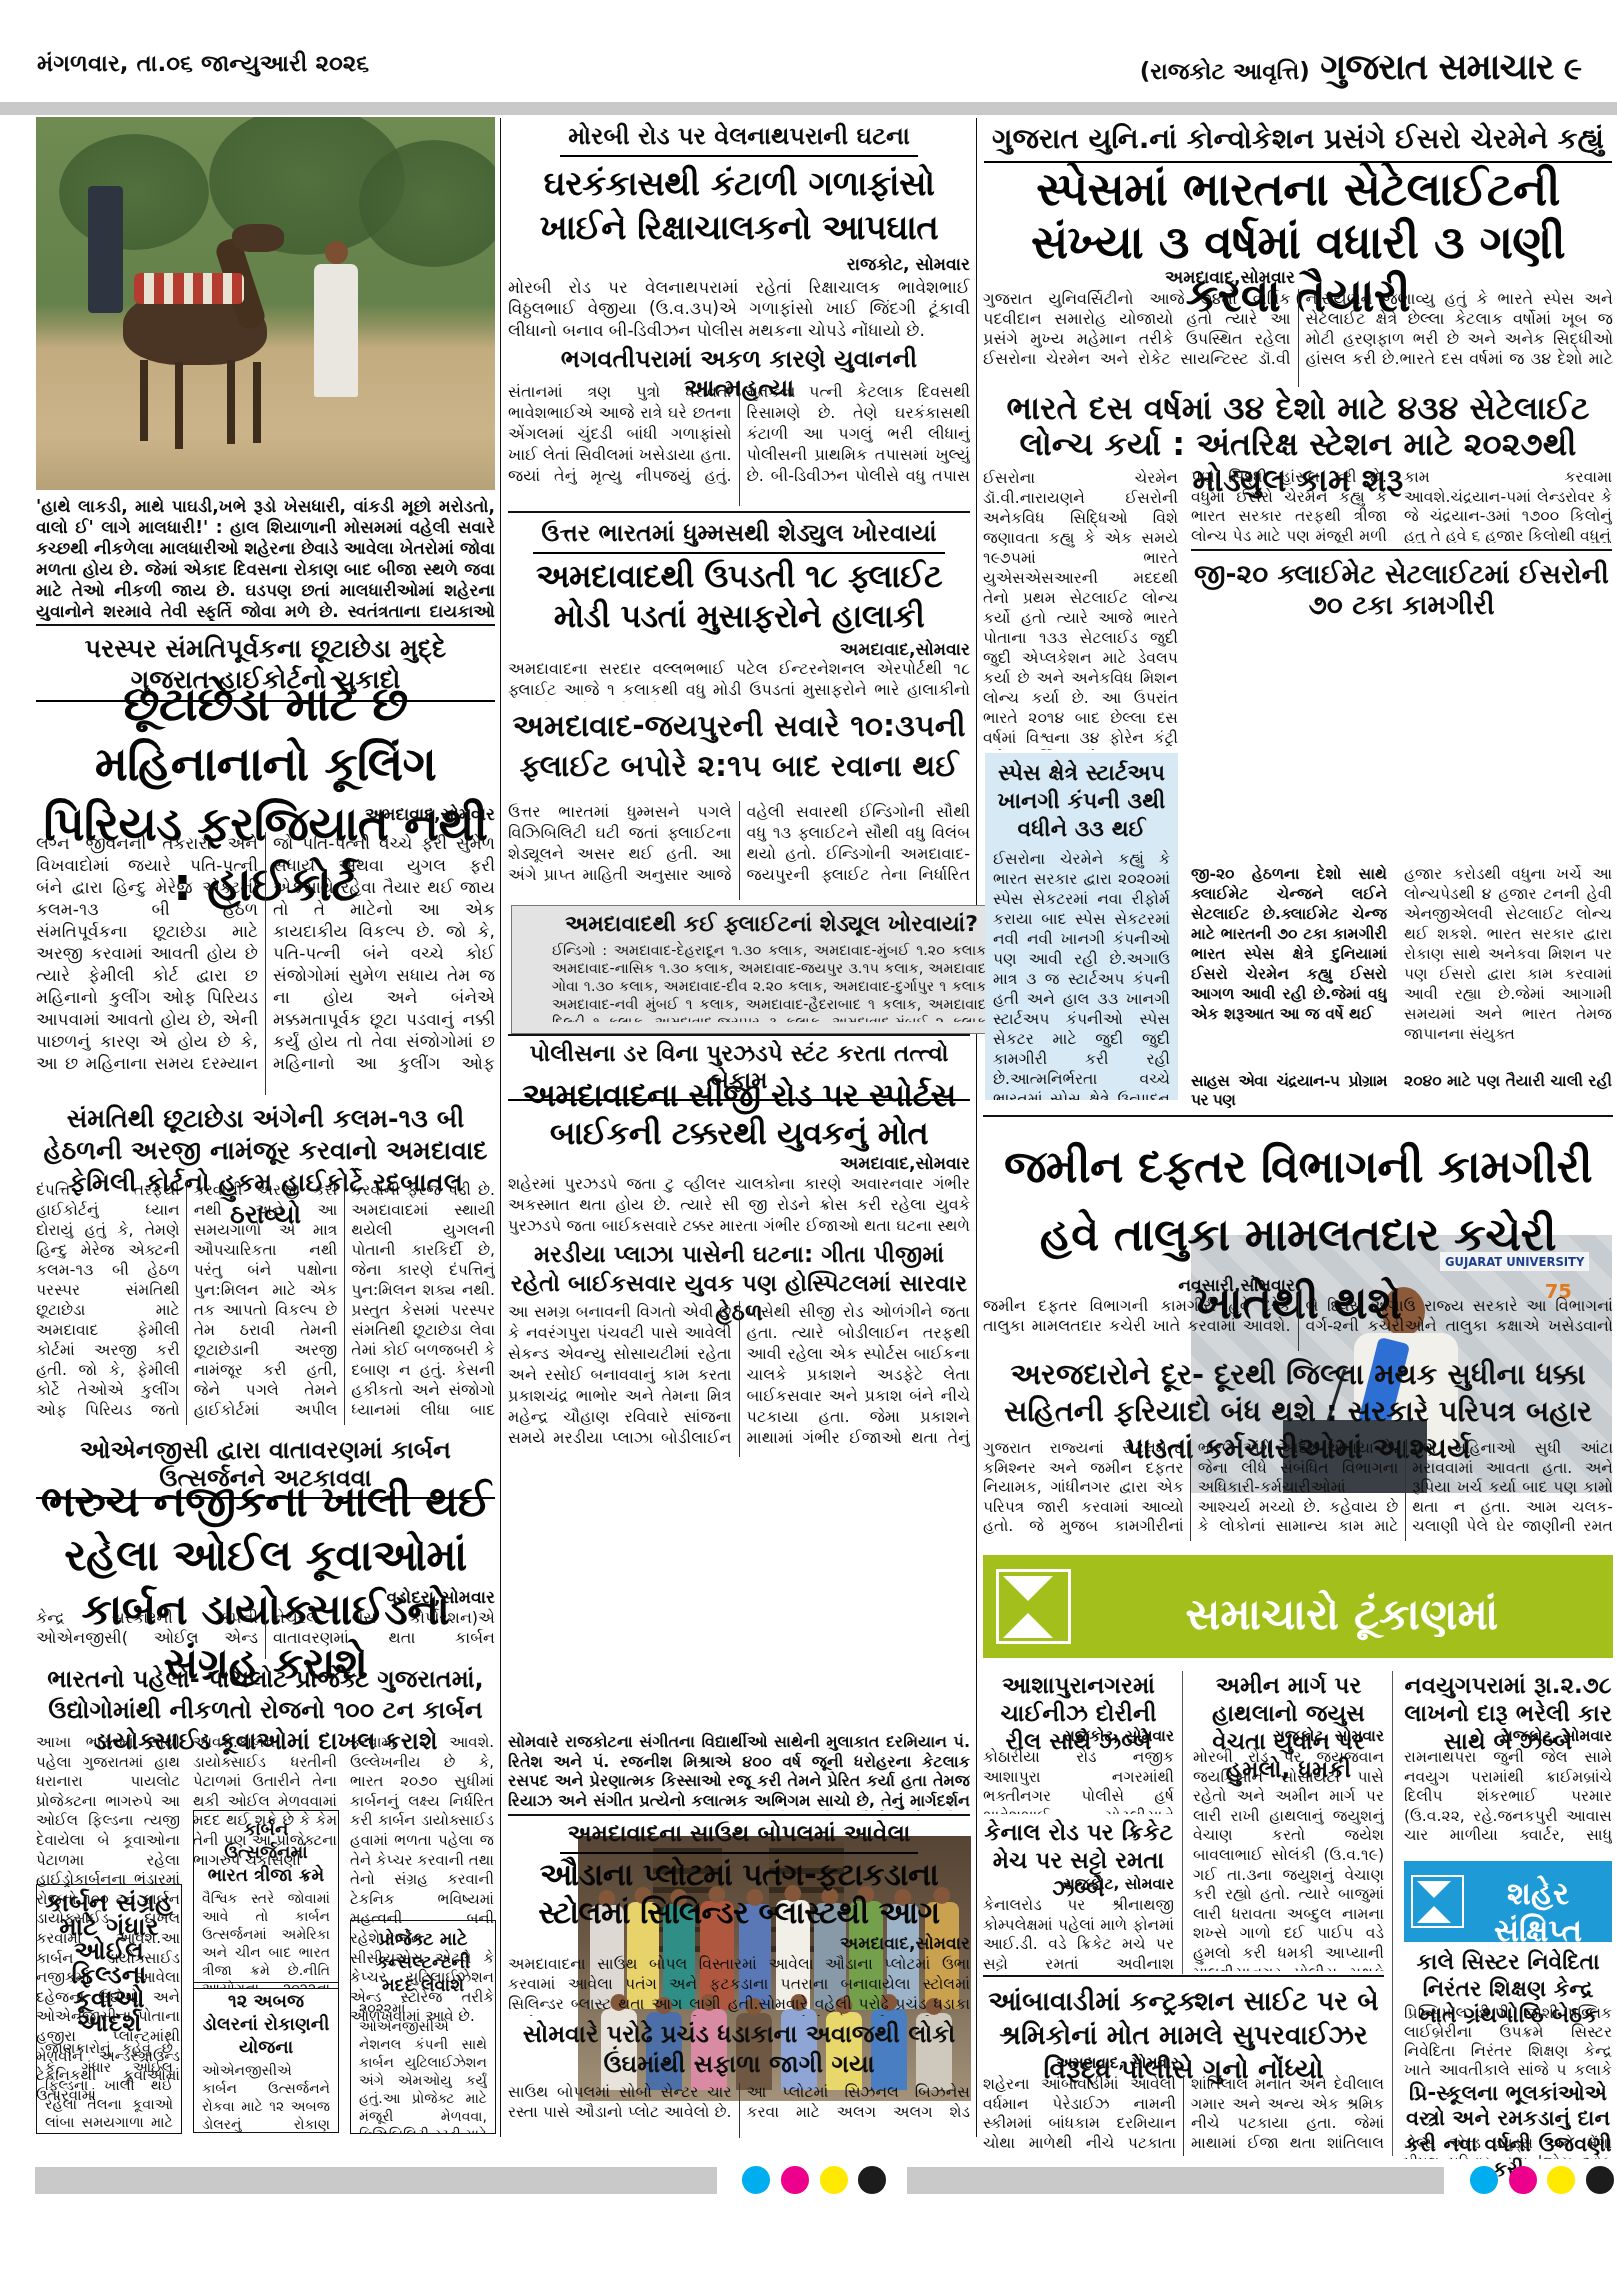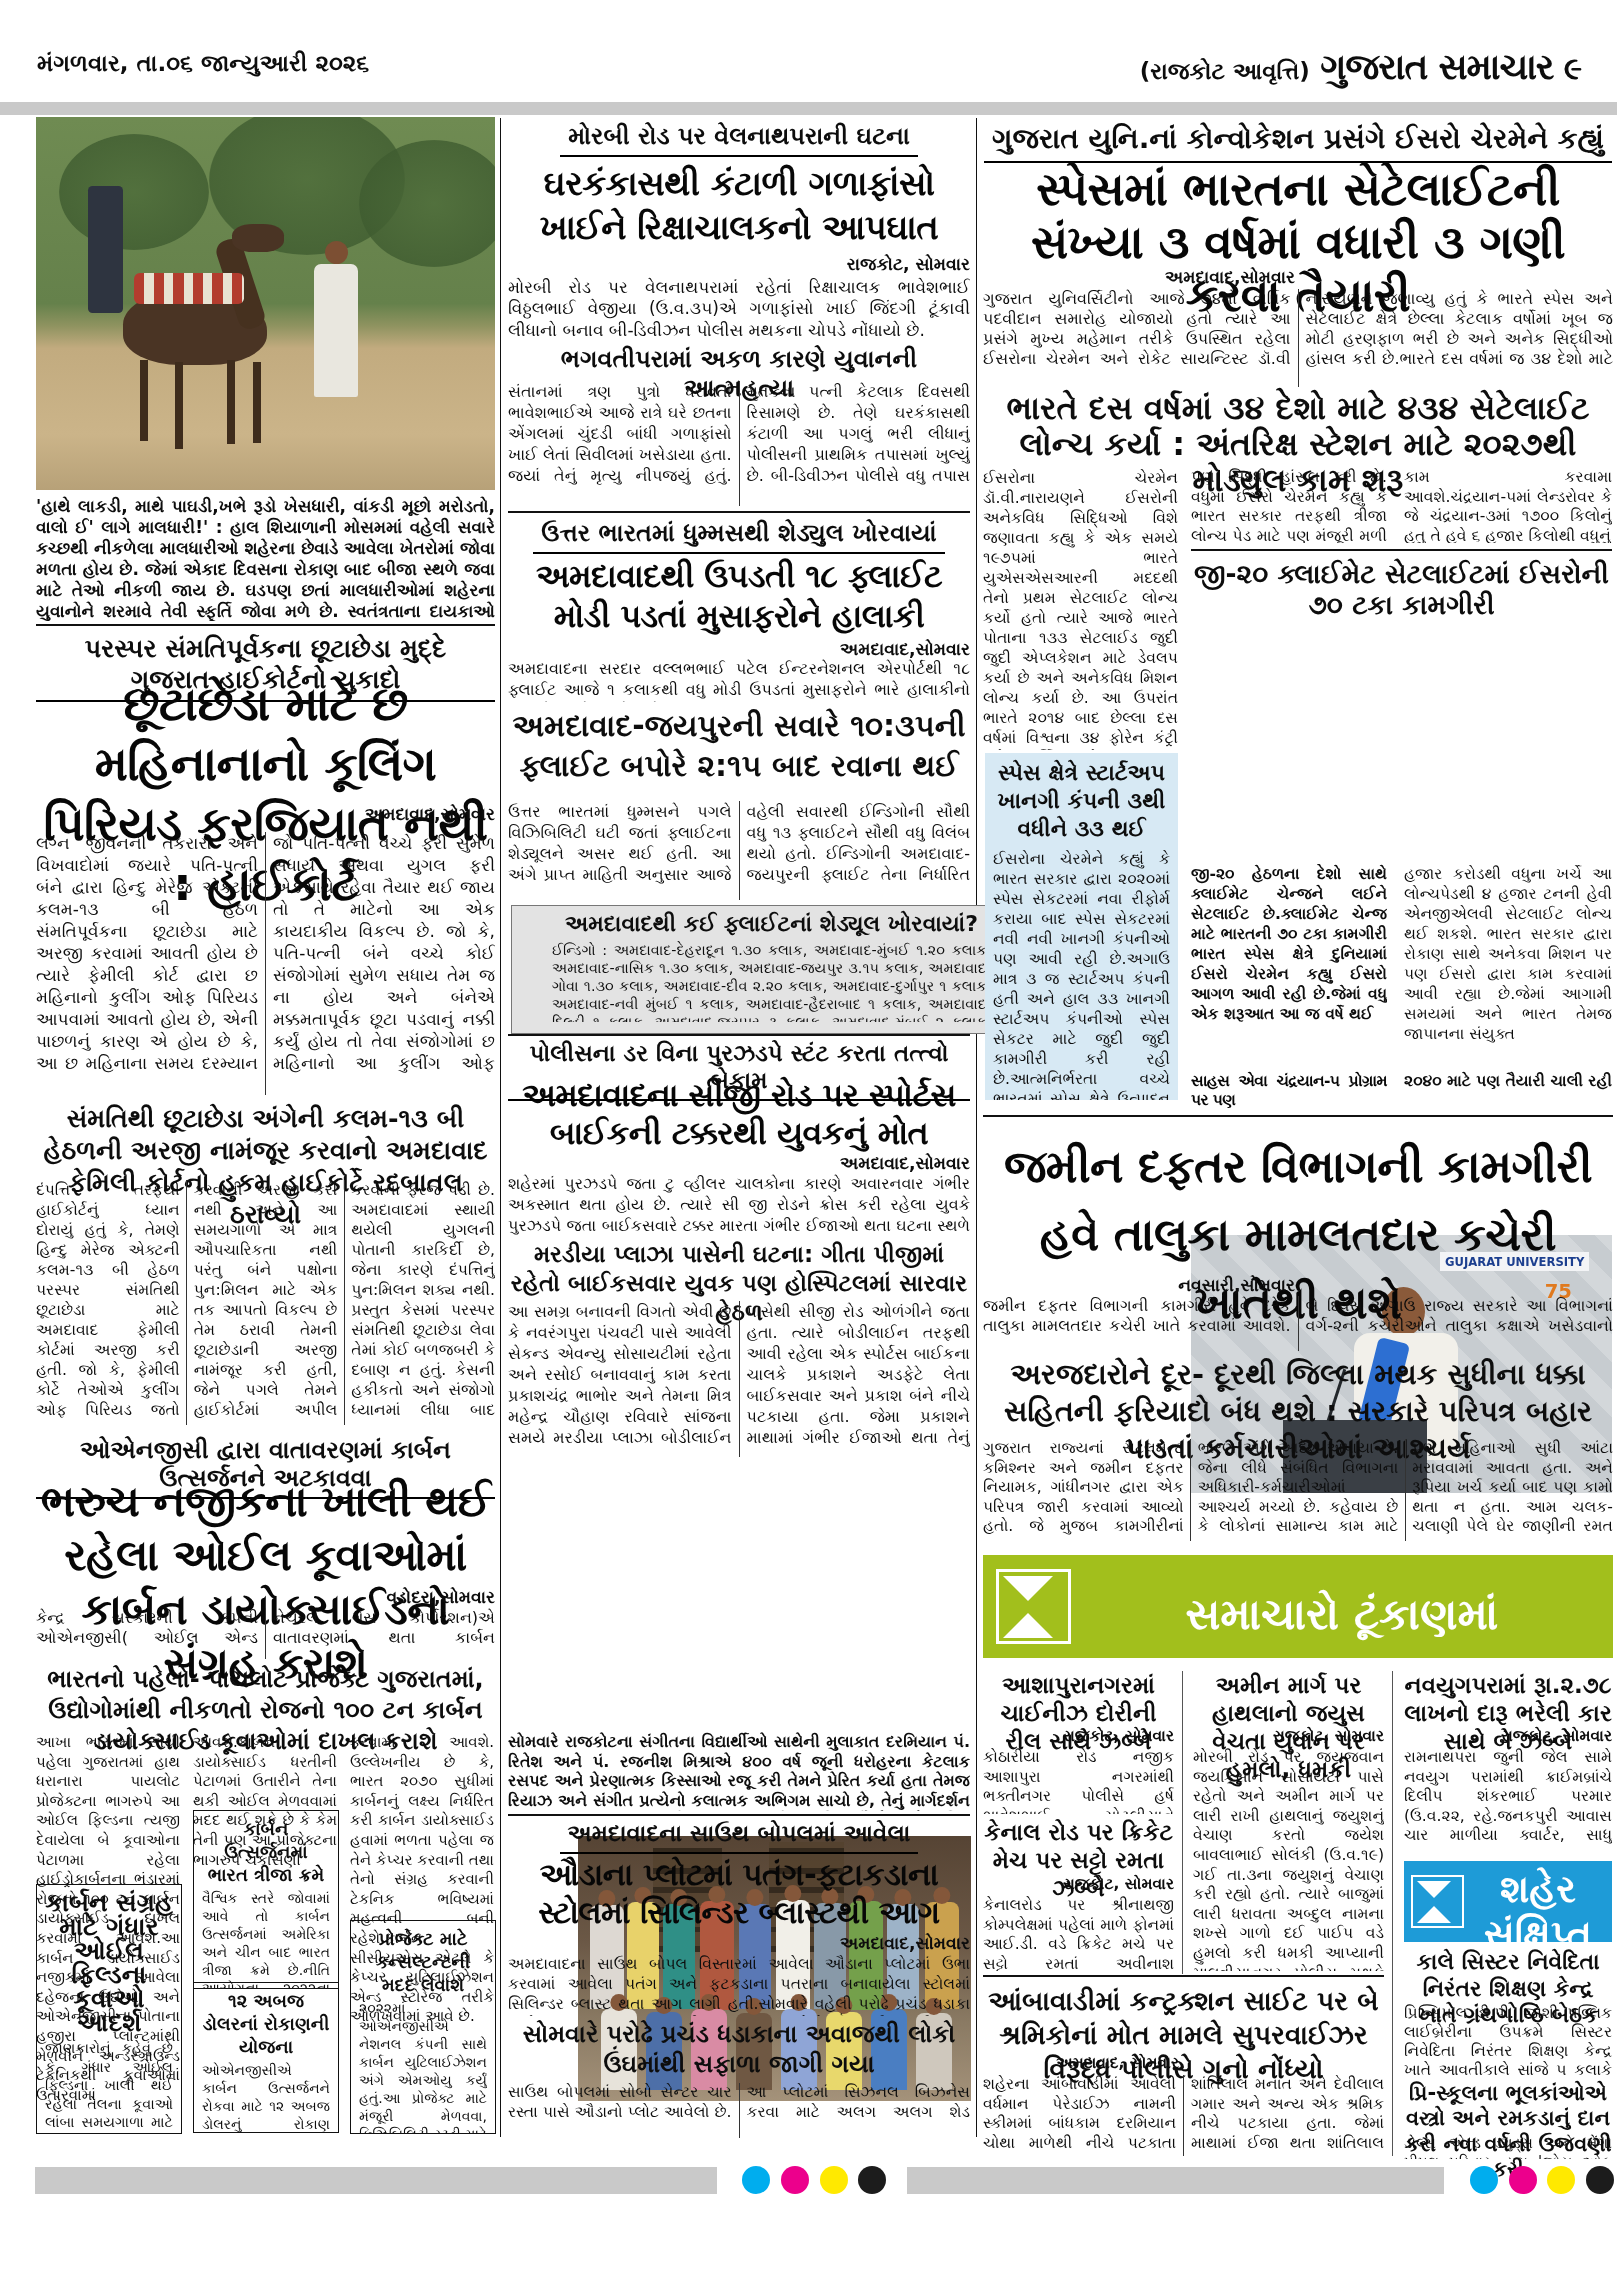--- a/index.html
+++ b/index.html
@@ -290,21 +290,21 @@
   <div class="abs dl" style="left:983px;top:2054px;width:196px;font-size:15.6px;">અમદાવાદ, સોમવાર</div>
   <div class="abs" style="left:983px;top:2075px;width:401px;height:81px;">
     <div class="body c2" style="font-size:15.6px;line-height:19.6px;">શહેરના આંબાવાડીમાં આવેલી વર્ધમાન પેરેડાઈઝ નામની સ્કીમમાં બાંધકામ દરમિયાન ચોથા માળેથી નીચે પટકાતા શાંતિલાલ મનાત અને દેવીલાલ ગમાર અને અન્ય એક શ્રમિક નીચે પટકાયા હતા. જેમાં માથામાં ઈજા થતા શાંતિલાલ અને દેવીલાલનું મોત નીપજ્યું હતું. પોલીસે આ અંગે સાઇટ પર સુપરવાઈઝર નારણભાઈ રાવલે બેદરદી દાખવી હોવાની ફરિયાદ નોંધી છે. જે કામગીરી દરમિયાન સેફ્ટી બેલ્ટ આપ્યા નહોતા અને માથામાં પહેરવા માટે હેલ્મેટ પણ આપ્યું નહોતું. જેના કારણે શ્રમિકોએ જીવ ગુમાવ્યા હતા.જે કાયદેસરની કાર્યવાહી કરવામાં આવી રહી છે.</div>
   </div>
 
   <div class="abs banner" style="left:1404px;top:1861px;width:208px;height:81px;background:#1e9bd7;">
     <div class="hg" style="width:49px;height:49px;margin-left:7px;border-width:2.9px;">
         <div class="t" style="border-left-width:17.3px;border-right-width:17.3px;border-top-width:17.3px;left:3.5px;"></div>
         <div class="b" style="border-left-width:17.3px;border-right-width:17.3px;border-bottom-width:17.3px;left:3.5px;"></div>
       </div>
-    <div class="txt" style="font-size:38px;margin-top:20px;">શહેર સંક્ષિપ્ત</div>
+    <div class="txt" style="font-size:31px;margin-top:20px;">શહેર સંક્ષિપ્ત</div>
   </div>
   <div class="abs sub" style="left:1404px;top:1949px;width:208px;font-size:22px;line-height:26.6px;">કાલે સિસ્ટર નિવેદિતા નિરંતર શિક્ષણ કેન્દ્ર ખાતે ગ્રંથગોષ્ઠિ બેઠક</div>
   <div class="abs body" style="left:1404px;top:2004px;width:208px;height:74px;font-size:15.6px;line-height:19px;">પ્રિન્સિપાલ ડી.પી. જોશી પબ્લિક લાઈબ્રેરીના ઉપક્રમે સિસ્ટર નિવેદિતા નિરંતર શિક્ષણ કેન્દ્ર ખાતે આવતીકાલે સાંજે ૫ કલાકે આ માસની ૩૨૧મી ગ્રંથગોષ્ઠિનું આયોજન કરવામાં આવશે.</div>
   <div class="abs sub" style="left:1404px;top:2081px;width:208px;font-size:21px;line-height:25.4px;">પ્રિ-સ્કૂલના ભૂલકાંઓએ વસ્ત્રો અને રમકડાનું દાન કરી નવા વર્ષની ઉજવણી કરી</div>
   <div class="abs body" style="left:1404px;top:2134px;width:208px;height:25.4px;font-size:15px;line-height:18.5px;">ડોલ્સ એન્ડ ડ્યુડ્સ અને મેંગો પીપલ પરિવાર દ્વારા 'જોય ઓફ ગિવિંગ' અભિયાન અંતર્ગત પ્રિ-સ્કૂલમાં ડ્રોપ બોક્સ રાખવામાં આવ્યું હતું. નવા વર્ષની શરૂઆતમાં દાન કરેલા ગરમ કપડા અને રમકડાંઓ સ્લમ એરીયાના જરૂરીયાતમંદ બાળકોને આપવામાં આવ્યાં હતાં.</div>
 
   <div class="abs grayband" style="left:35px;top:2167px;width:682px;height:26.6px;"></div>
   <div class="dot" style="left:742px;top:2166px;background:#00adee;"></div>
   <div class="dot" style="left:781px;top:2166px;background:#ec008c;"></div>
   <div class="dot" style="left:820px;top:2166px;background:#ffe900;"></div>

